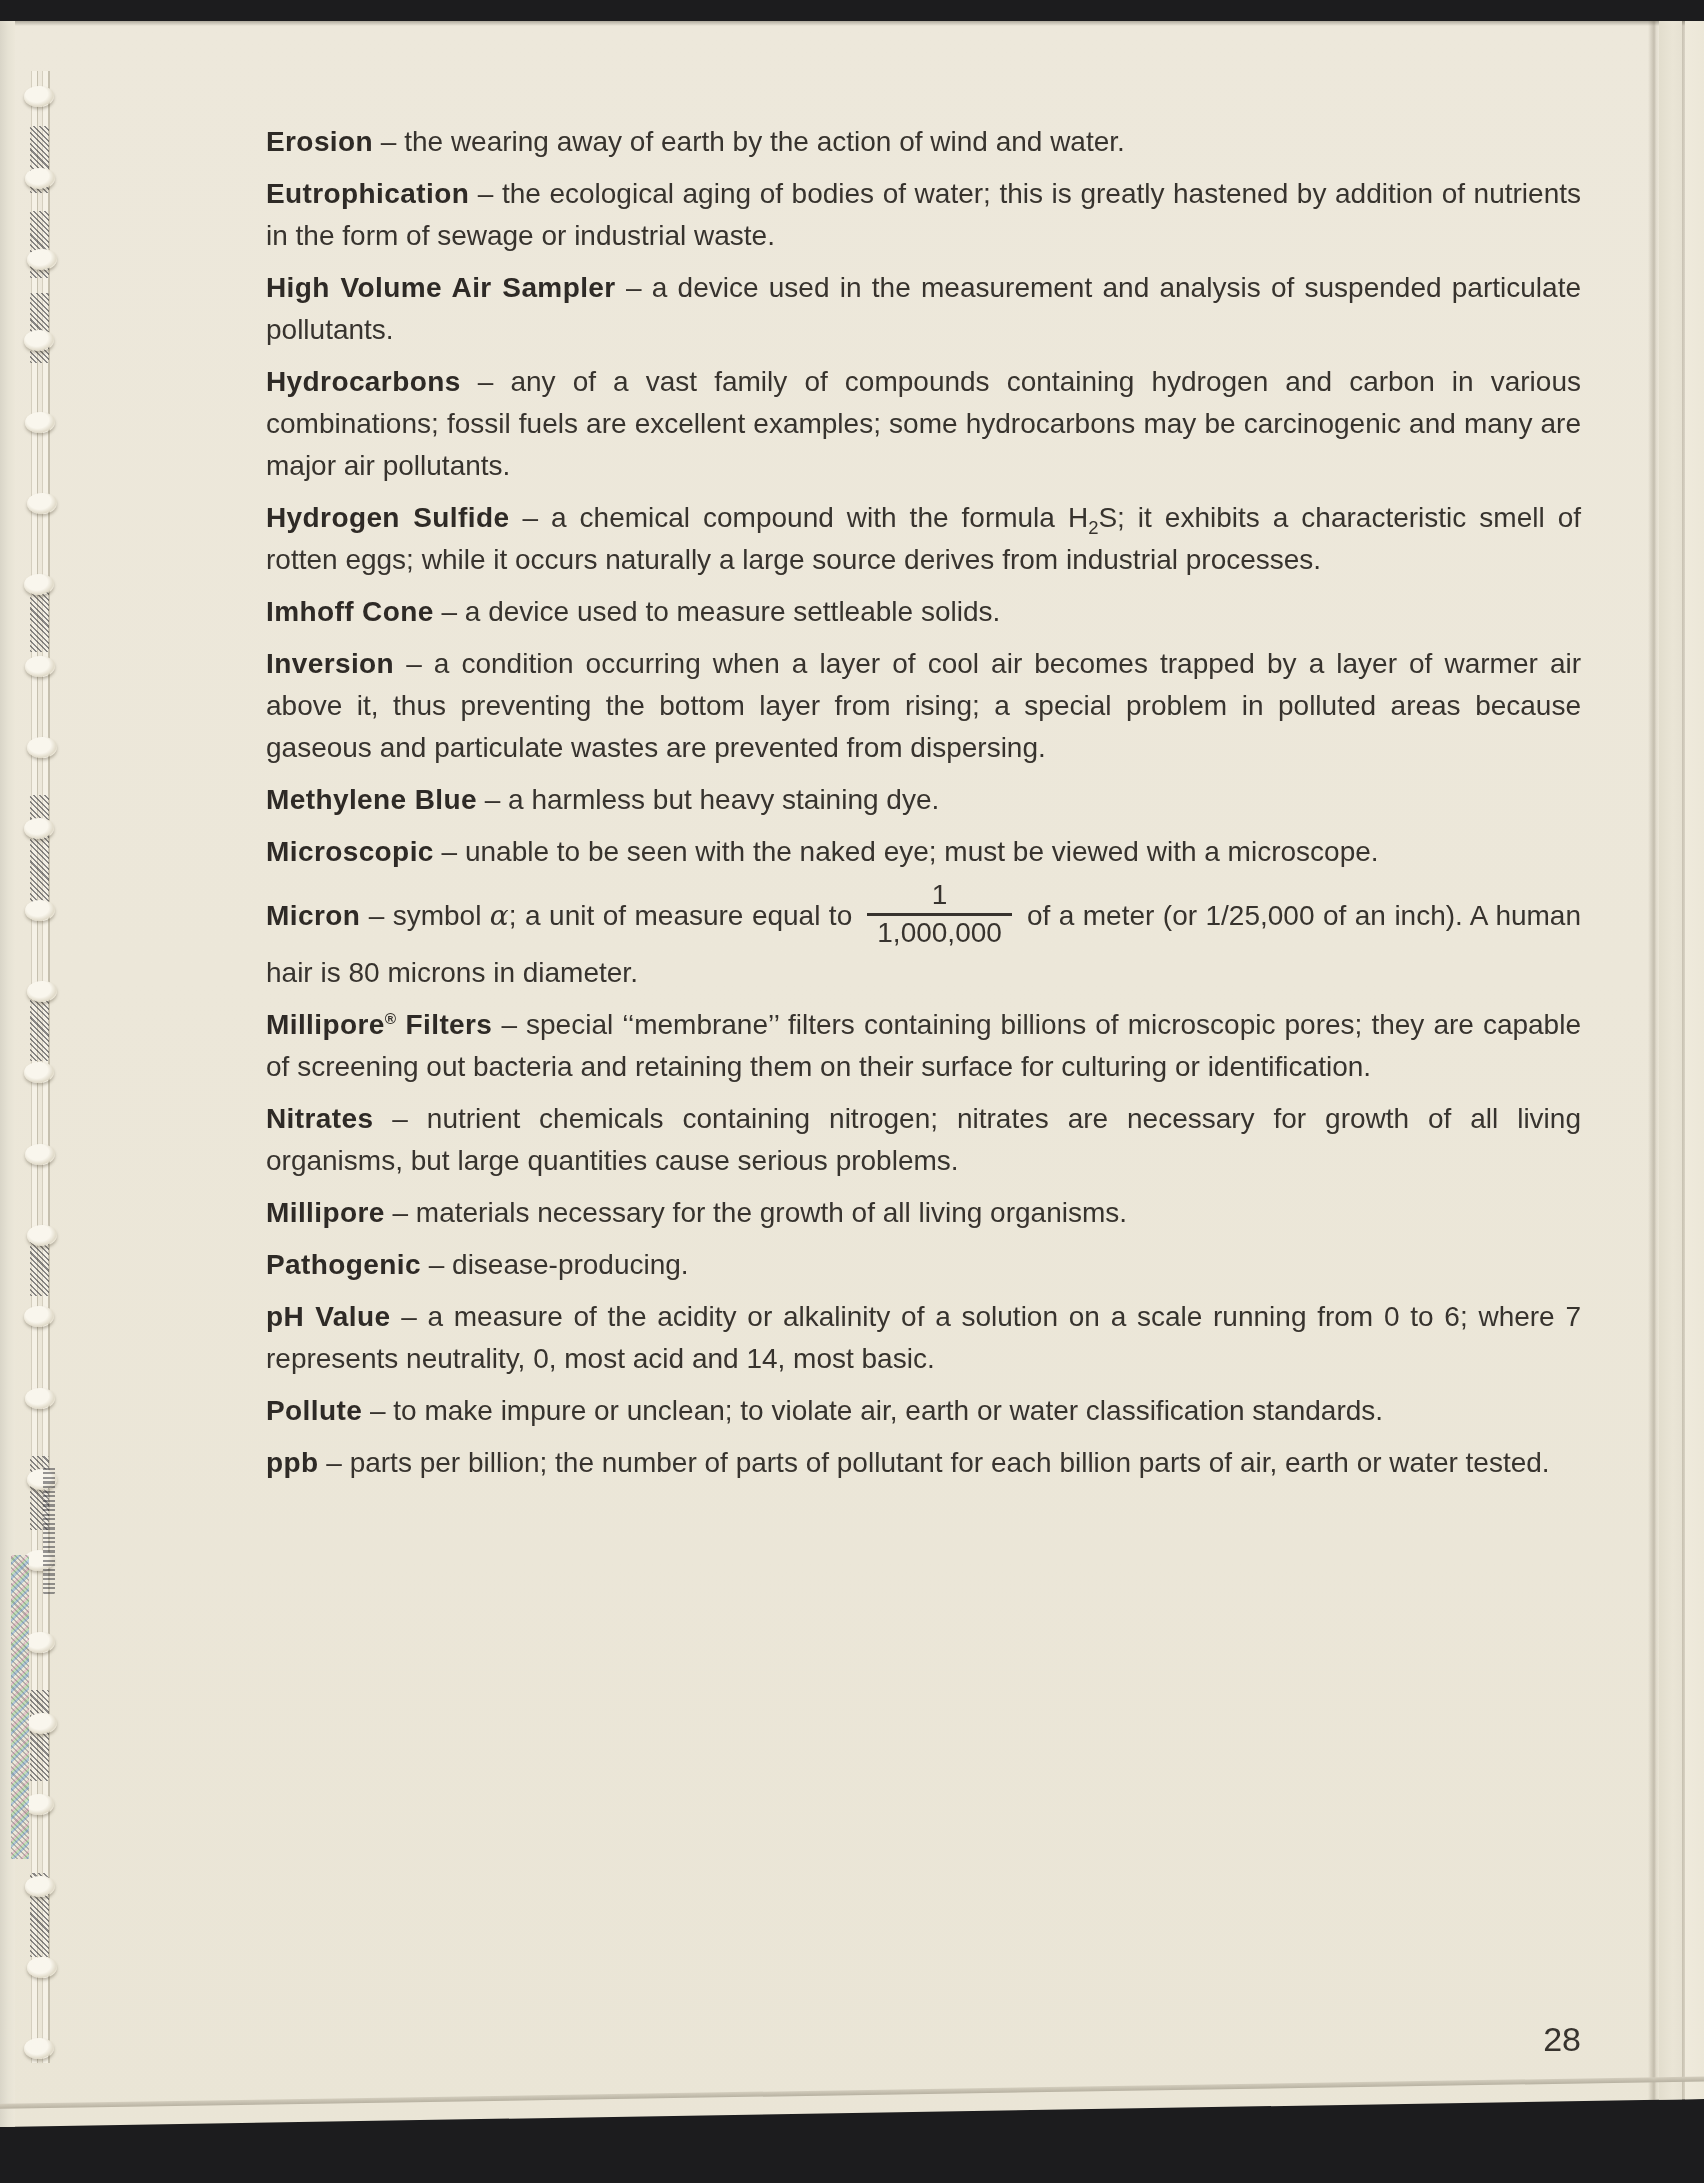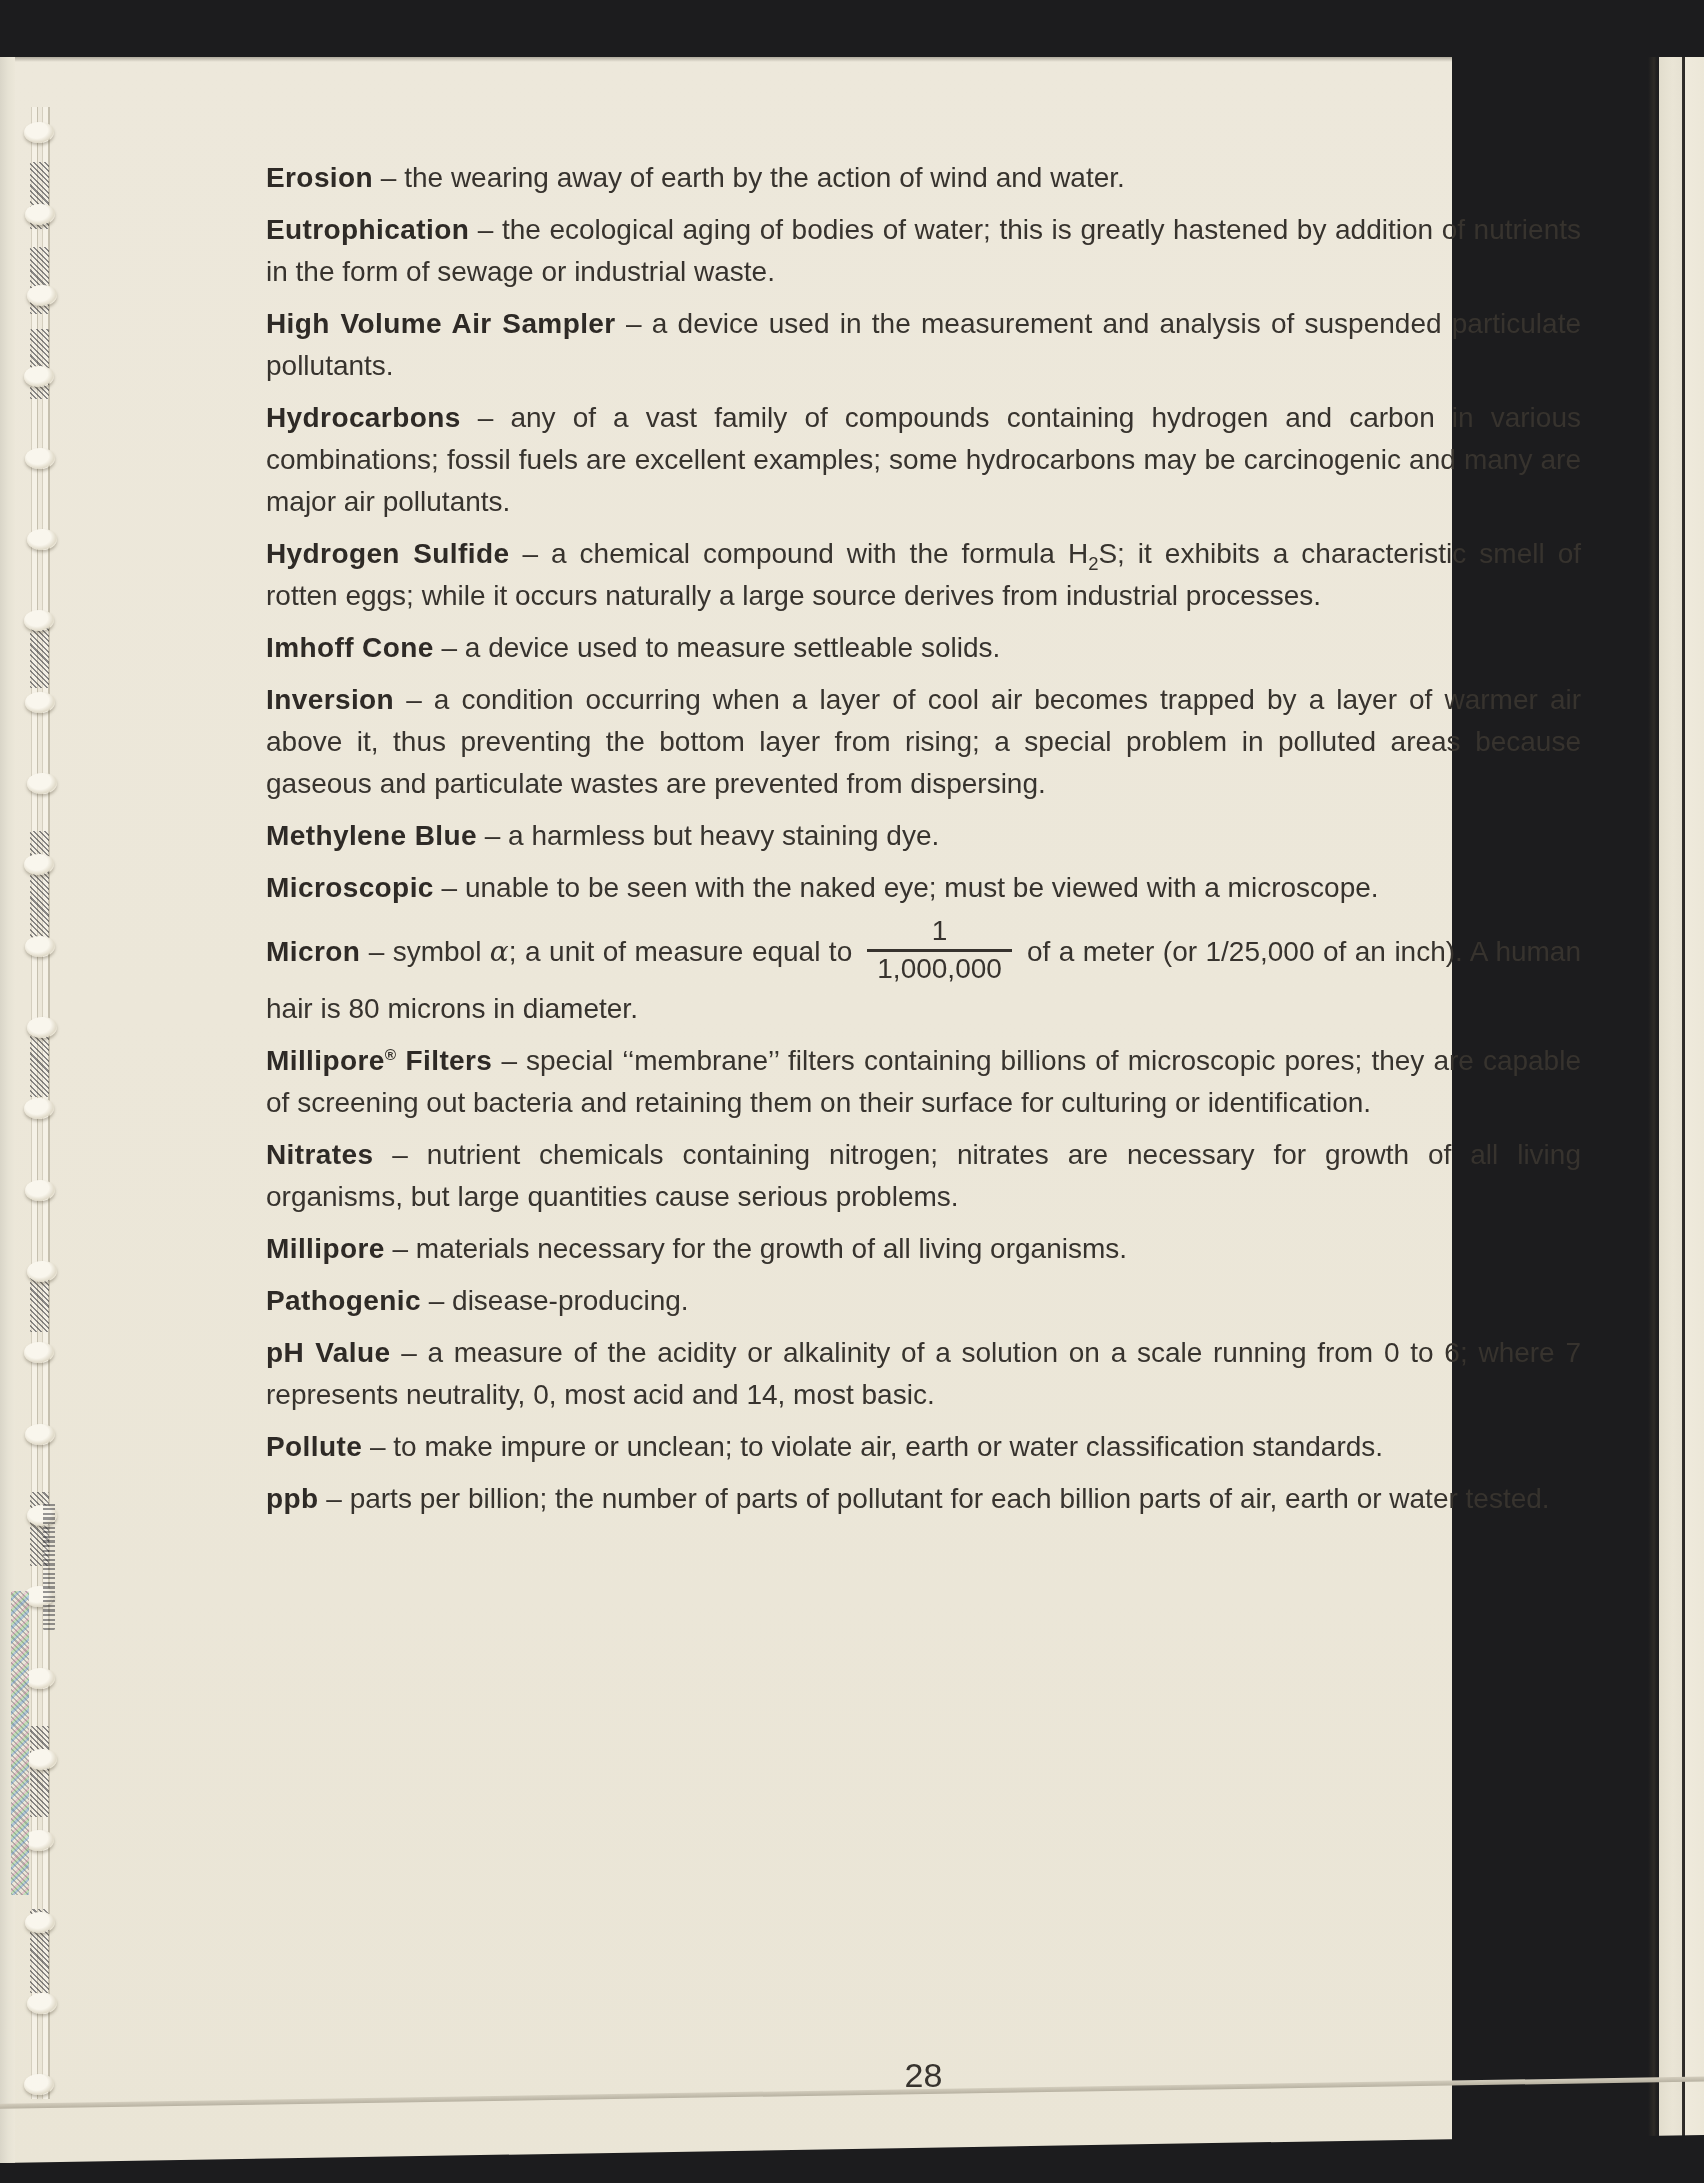--- a/index.html
+++ b/index.html
@@ -3,24 +3,23 @@
 <meta charset="utf-8">
 <style>
   html,body{margin:0;padding:0;}
   body{
     width:1704px;height:2183px;position:relative;overflow:hidden;
     background:#1c1c1e;
     font-family:"Liberation Sans",sans-serif;
   }
   
   .page{
-    position:absolute;left:0;top:21px;width:1452px;height:2121px;
+    position:absolute;left:0;top:21px;width:1704px;height:2121px;
     background:linear-gradient(180deg,#ede8db 0%,#ece7d9 45%,#eae5d6 100%);
     clip-path:polygon(0 0,1704px 0,1704px 2078px,0 2106px);
-    margin-top:36px;
   }
   .page::before{ 
     content:"";position:absolute;top:0;left:0;right:0;height:4.6px;
     background:linear-gradient(180deg,rgba(60,55,40,.35),rgba(60,55,40,0));
   }
   
   .under-edge{
     position:absolute;left:0;top:0;bottom:0;width:15px;
     background:linear-gradient(90deg,#d9d5c8 0%,#e6e2d4 55%,#ece7d9 100%);
   }
@@ -92,21 +91,21 @@
   .seg-sup{vertical-align:super;font-size:.55em;line-height:0;font-weight:bold;}
   .seg-italic{font-style:italic;font-family:"DejaVu Serif",serif;}
   .frac{
     display:inline-block;vertical-align:middle;text-align:center;
     line-height:1.1;margin:0 6px;transform:translateY(-3px);
   }
   .frac .num{display:block;padding:0 10.6px 2.3px;border-bottom:3px solid #37332e;}
   .frac .den{display:block;padding:2.3px 10.6px 0;}
   .pageno{
     position:absolute;left:266px;top:1999px;width:1315px;
-    text-align:center;font-size:34px;color:#37332e;
+    text-align:right;font-size:34px;color:#37332e;
   }
 </style>
 </head>
 <body>
 
 <div class="page">
   <div class="under-edge"></div>
 
   <div class="binding">
 

